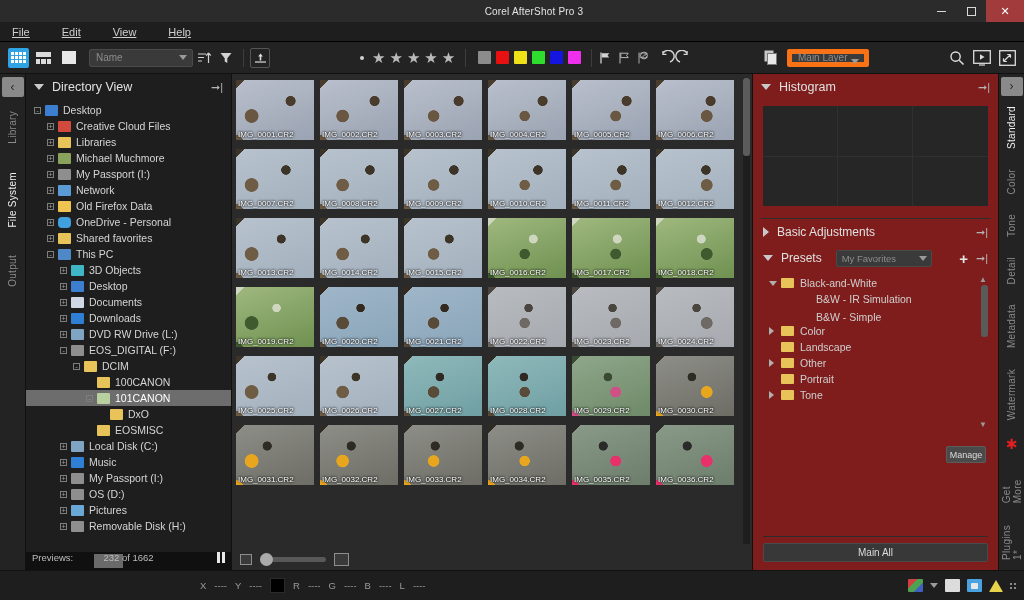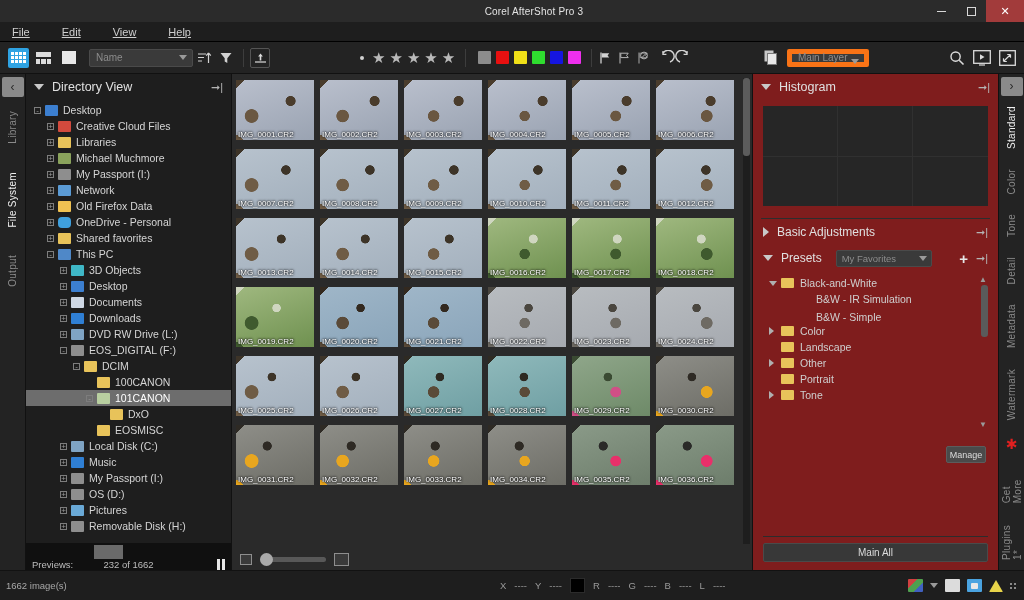--- a/index.html
+++ b/index.html
@@ -122,21 +122,21 @@
   .ico.music { background: #2f7fd4; }
   .ico.pic { background: #6aa9d6; }
   .ico.cc { background: #d24a3d; }
   .ico.lib { background: #e8c35a; }
   .ico.person { background: #8aa35c; }
   .ico.net { background: #5b9bd5; }
   .ico.ff { background: #f0c252; }
   .ico.obj3d { background: #3fb7c6; }
   .tnode.sel { background: #6d6d6d; color: #ffffff; }
 
-  .progbar { height: 27px; background: #101010; display: flex; align-items: flex-end;
+  .progbar { height: 18px; background: #101010; display: flex; align-items: flex-start;
              font-size: 9.5px; color: #bdbdbd; position: relative; }
   .progbar .ptxt { padding-left: 6px; }
   .progbar .fill { position: absolute; left: 68px; top: 2px; width: 30px; height: 14px; background: #6a6a6a; }
   .progbar .cnt { position: absolute; left: 0; right: 0; text-align: center; }
   .progbar .pause { position: absolute; right: 6px; display: flex; gap: 2px; }
   .progbar .pause i { width: 3px; height: 11px; background: #e8e8e8; display: block; }
 
   
   .browser { flex: 1; background: #2a2a2a; display: flex; flex-direction: column;
              border-right: 1px solid #111; position: relative; }
@@ -833,21 +833,20 @@
       <div class="vtab">Detail</div>
       <div class="vtab">Metadata</div>
       <div class="vtab">Watermark</div>
       <div class="redstar">✱</div>
       <div class="vtab" style="padding-top:2px;">Get More</div>
       <div class="vtab">Plugins 1*</div>
     </div>
   </div>
 
   <div class="statusbar">
-    <div class="status-left">1662 image(s)</div>
     <div class="status-mid">
       <span>X</span>
       <span>----</span>
       <span>Y</span>
       <span>----</span>
       <span class="colorchip"></span>
       <span>R</span>
       <span>----</span>
       <span>G</span>
       <span>----</span>

